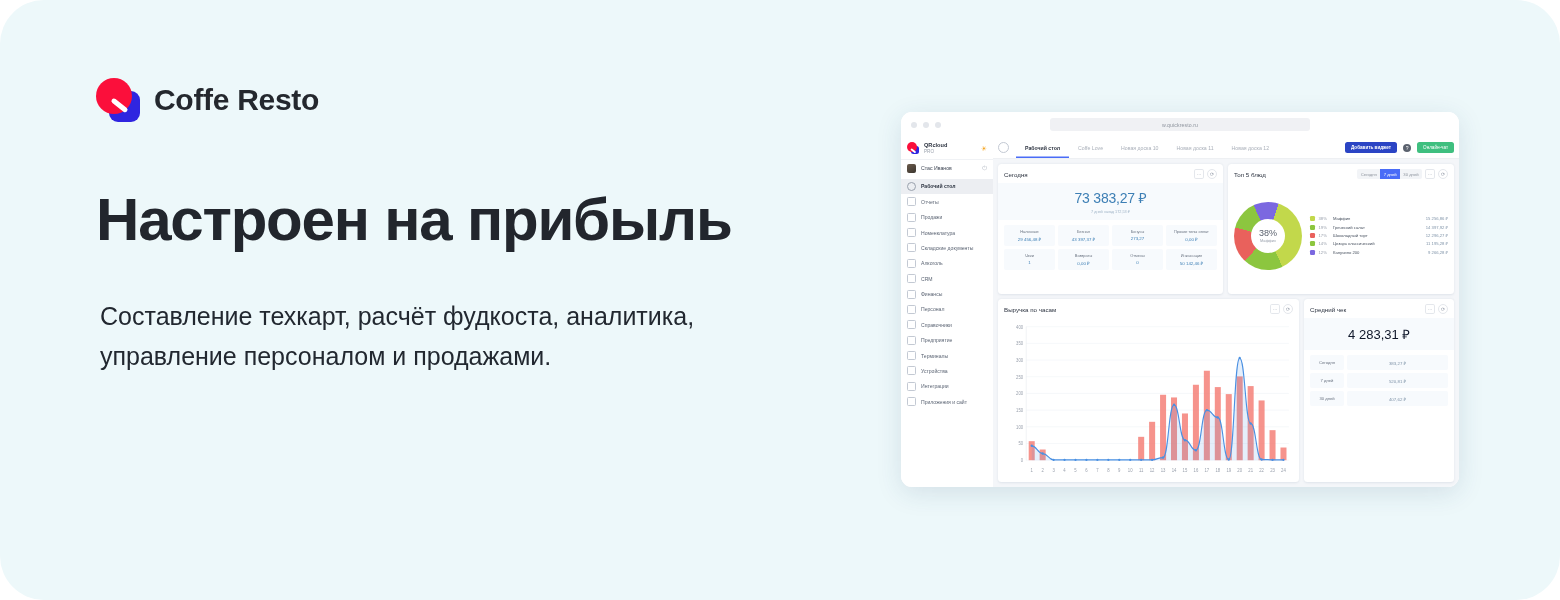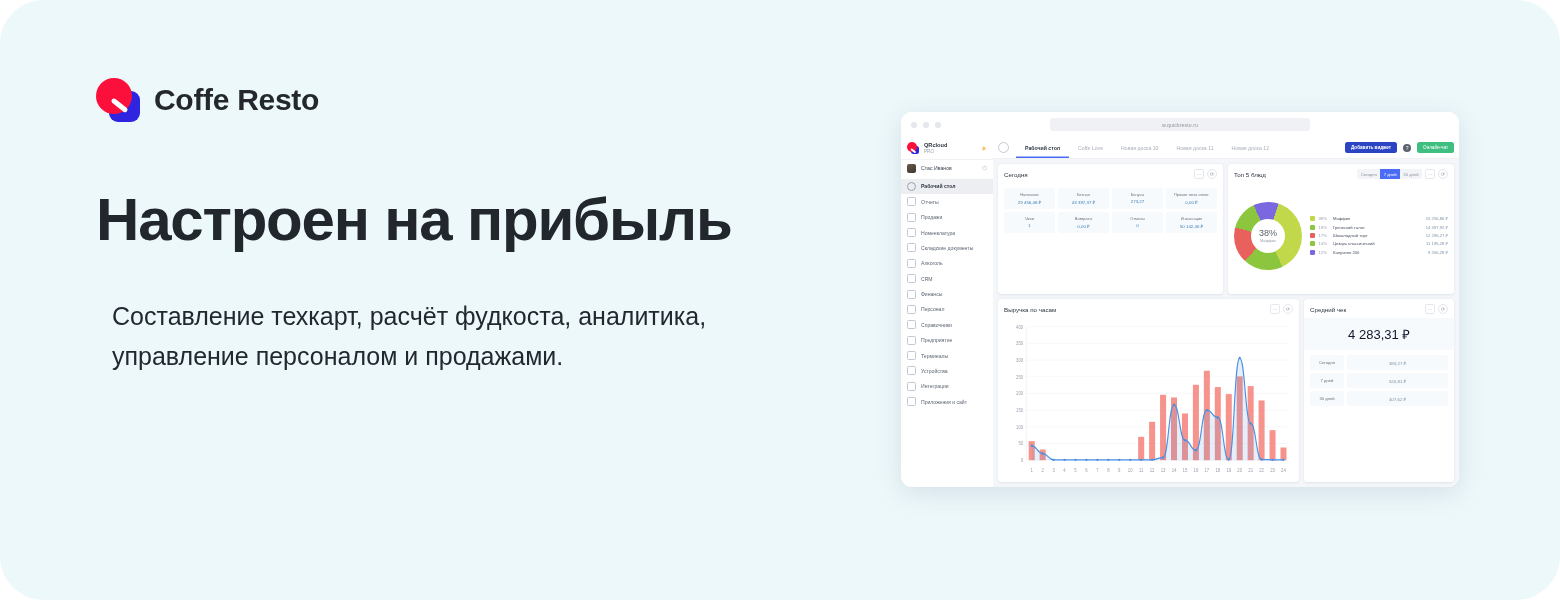--- a/index.html
+++ b/index.html
@@ -21,21 +21,21 @@
   .logo-circ{position:absolute;left:0;top:0;width:36px;height:36px;background:#fb0f3b;border-radius:50%;}
   .logo-needle{position:absolute;left:16px;top:19px;width:19px;height:5px;background:#ffffff;border-radius:3px;transform:rotate(38deg);transform-origin:left center;}
   .logo-text{font-size:30px;font-weight:700;color:#24282e;letter-spacing:-0.3px;}
   h1.headline{
     margin:0;padding:0;
     font-size:60px;line-height:1.06;font-weight:800;
     color:#22262d;letter-spacing:-1.2px;
     margin-top:60px;
   }
   p.subhead{
-    margin:16px;padding:0;margin-top:44px;
+    margin:4px;padding:0;margin-top:44px;
     font-size:25px;line-height:1.62;font-weight:400;color:#222830;
     max-width:680px;
   }
   
   .browser{
     position:absolute;left:901px;top:112px;width:558px;height:375px;
     background:#ffffff;border-radius:11px;
     box-shadow:0 6px 26px rgba(40,70,110,.13);
     overflow:hidden;
   }
@@ -259,20 +259,24 @@
 
           <div class="row" style="flex:0 0 130px;">
 
             <div class="card c-today">
               <div class="card-head">
                 <div class="card-title">Сегодня</div>
                 <div class="ch-right">
                   <div class="ic-btn">···</div>
                   <div class="ic-btn round">⟳</div>
                 </div>
+              </div>
+              <div class="today-hero">
+                <div class="today-big">73 383,27 ₽</div>
+                <div class="today-sub">7 дней назад 172,53 ₽</div>
               </div>
               <div class="tgrid" id="tgrid">
                   <div class="tcell">
                     <b>Наличные</b>
                     <i>29 456,48 ₽</i>
                   </div>
                   <div class="tcell">
                     <b>Безнал</b>
                     <i>43 397,37 ₽</i>
                   </div>

